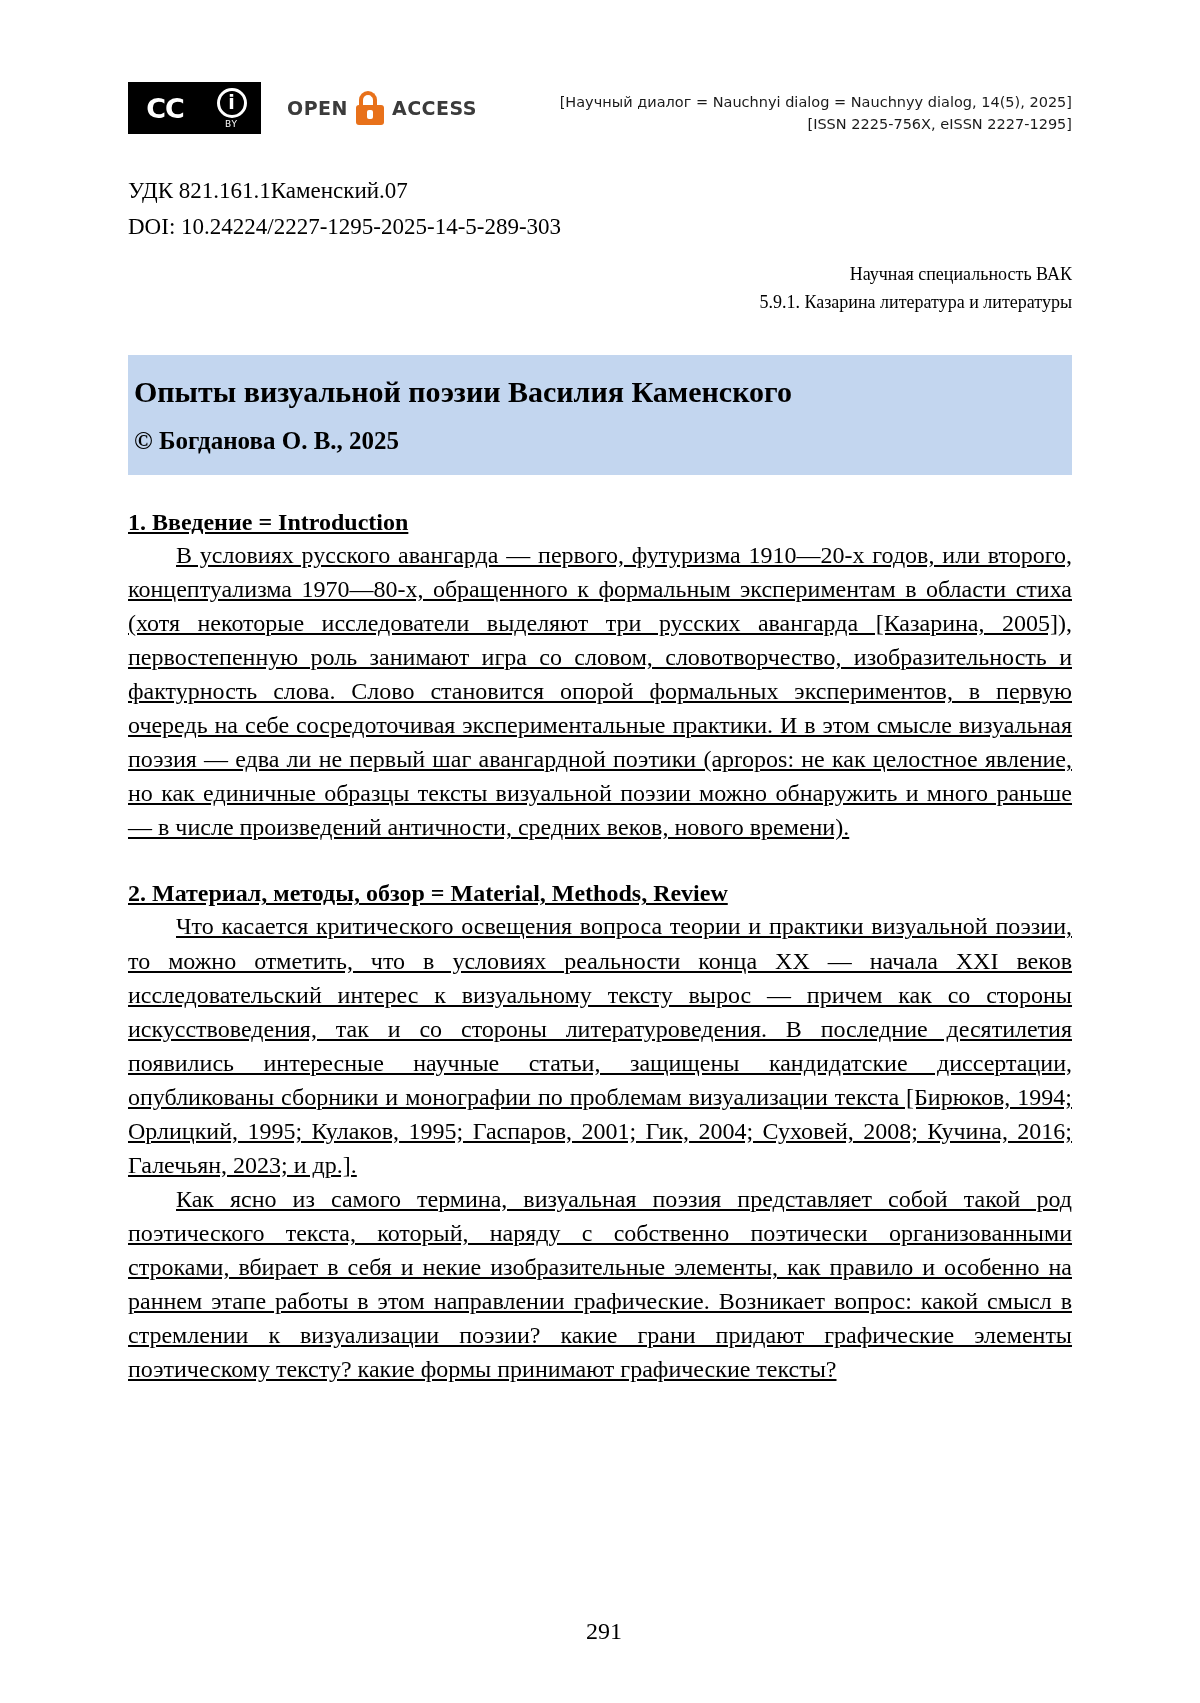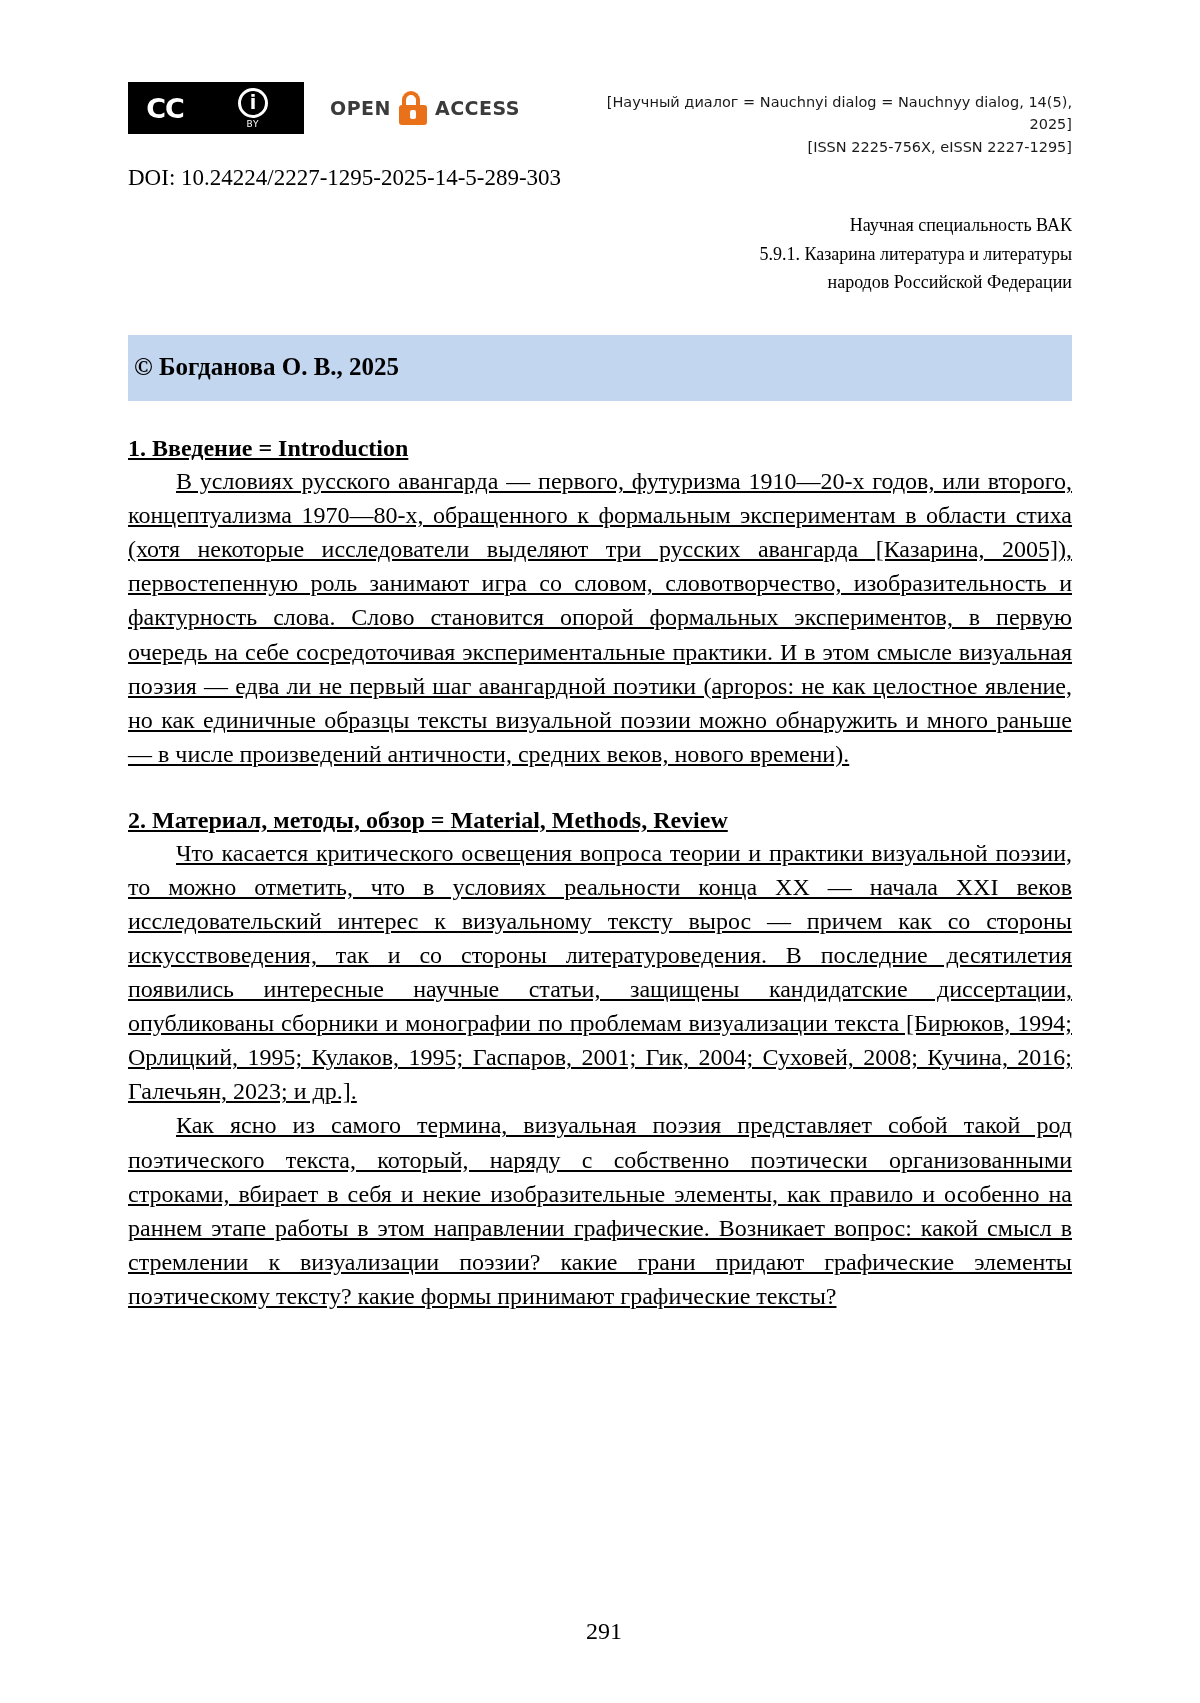--- a/index.html
+++ b/index.html
@@ -29,21 +29,21 @@
     align-items: flex-start;
     justify-content: space-between;
     margin-top: 10px;
   }
   .badges {
     display: flex;
     align-items: center;
     gap: 0;
   }
   .cc-badge {
-    width: 176px;
+    width: 133px;
     height: 52px;
     background: #ffffff;
     border: 0;
     display: flex;
     align-items: stretch;
     box-sizing: border-box;
   }
   .cc-left {
     background: #000000;
     color: #ffffff;
@@ -236,29 +236,30 @@
         </span>
         <span class="oa-text">ACCESS</span>
       </div>
     </div>
     <div class="journal-info">
       <div>[Научный диалог = Nauchnyi dialog = Nauchnyy dialog, 14(5), 2025]</div>
       <div>[ISSN 2225-756X, eISSN 2227-1295]</div>
     </div>
   </div>
 
+  <div class="udk">УДК 821.161.1Каменский.07</div>
   <div class="doi">DOI: 10.24224/2227-1295-2025-14-5-289-303</div>
 
   <div class="vak">
     <div>Научная специальность ВАК</div>
     <div>5.9.1. Казарина литература и литературы</div>
-    <div>народов Российской Федерации</div>
   </div>
 
   <div class="title-block">
+    <h1 class="article-title">Опыты визуальной поэзии Василия Каменского</h1>
     <p class="copyright">© Богданова О. В., 2025</p>
   </div>
 
   <div class="section">
     <h2 class="section-heading">1. Введение = Introduction</h2>
     <p class="body-text">В условиях русского авангарда — первого, футуризма 1910—20-х годов, или второго, концептуализма 1970—80-х, обращенного к формальным экспериментам в области стиха (хотя некоторые исследователи выделяют три русских авангарда [Казарина, 2005]), первостепенную роль занимают игра со словом, словотворчество, изобразительность и фактурность слова. Слово становится опорой формальных экспериментов, в первую очередь на себе сосредоточивая экспериментальные практики. И в этом смысле визуальная поэзия — едва ли не первый шаг авангардной поэтики (apropos: не как целостное явление, но как единичные образцы тексты визуальной поэзии можно обнаружить и много раньше — в числе произведений античности, средних веков, нового времени).</p>
   </div>
 
   <div class="section">
     <h2 class="section-heading">2. Материал, методы, обзор = Material, Methods, Review</h2>

